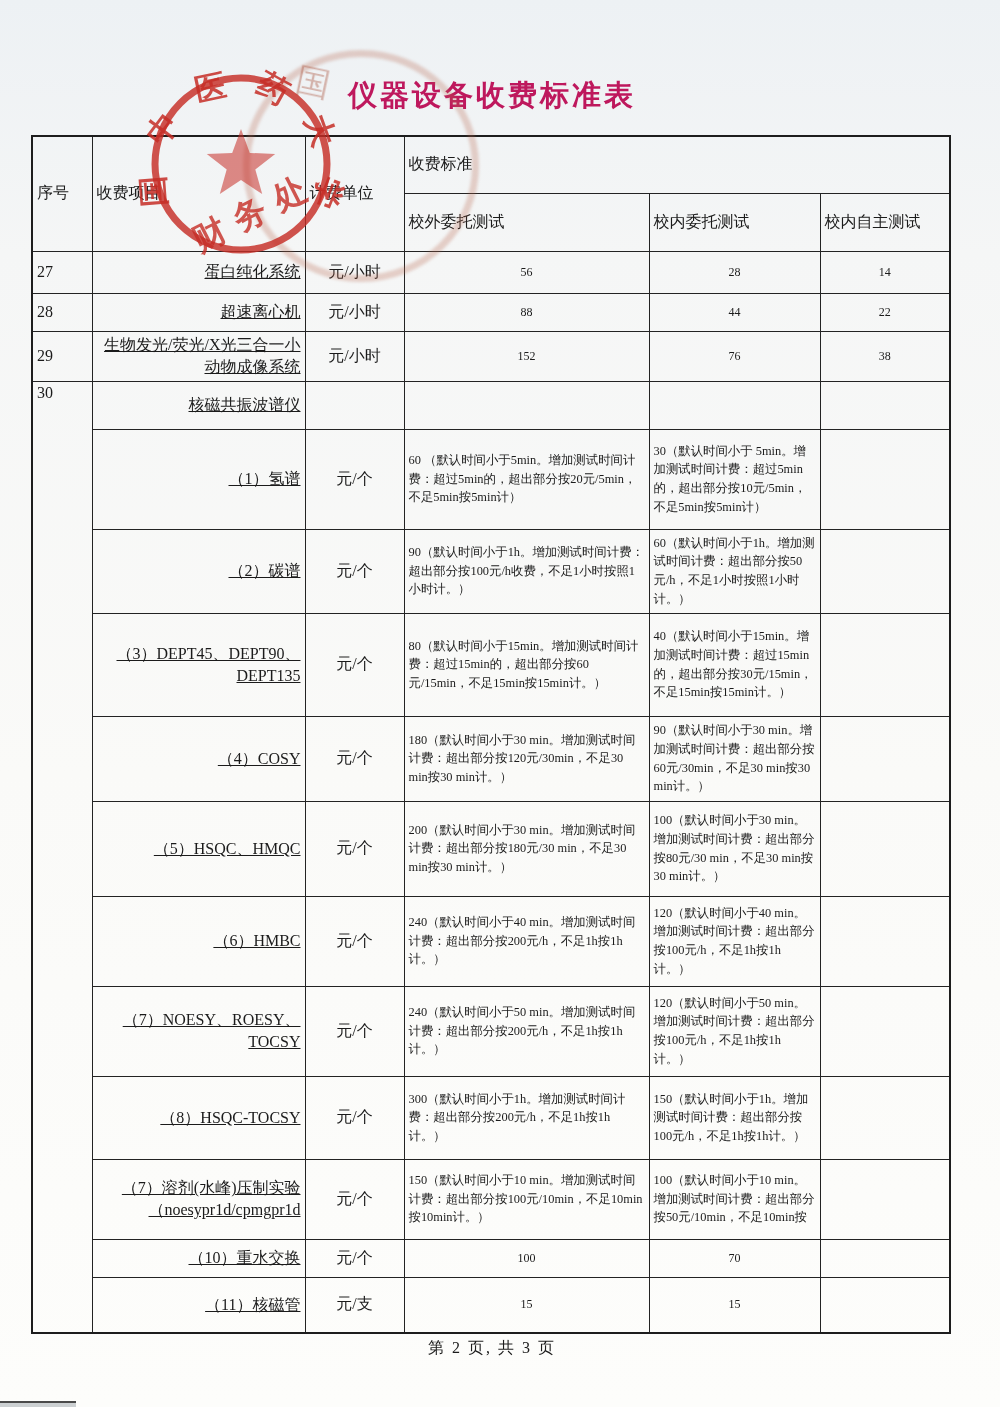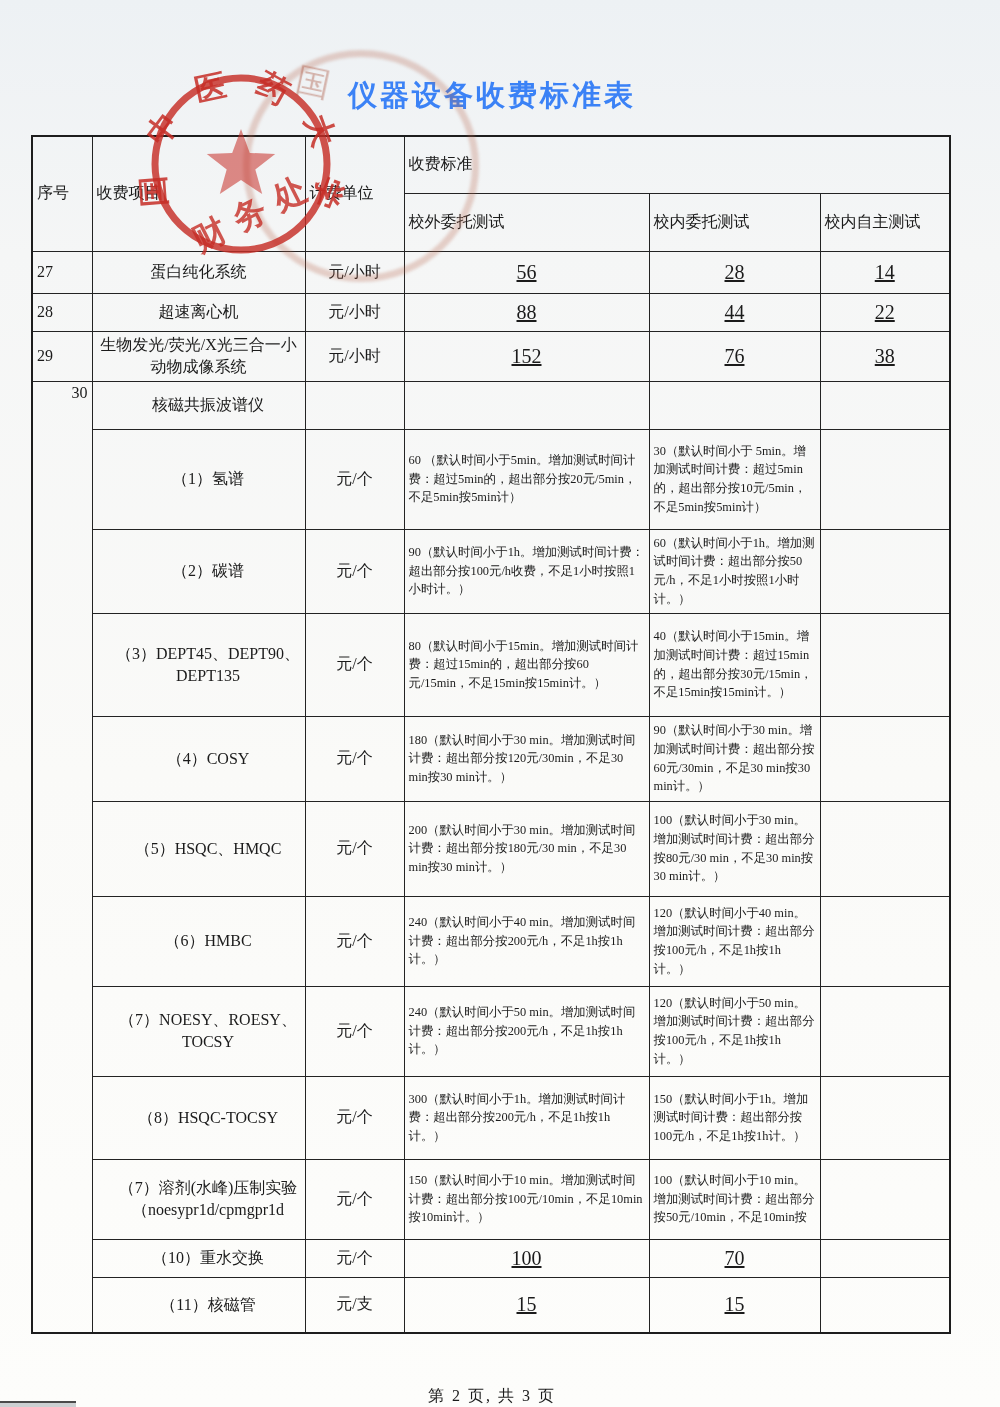--- a/index.html
+++ b/index.html
@@ -5,44 +5,44 @@
   html,body{margin:0;padding:0;}
   body{
     width:1000px;height:1407px;position:relative;overflow:hidden;
     background:linear-gradient(180deg,#edf1f4 0%,#f5f6f6 18%,#fafaf8 55%,#fdfdfb 100%);
     font-family:"Liberation Serif","DejaVu Serif",serif;
     color:#1b1b1b;
   }
   .page-title{
     position:absolute;left:32px;top:76px;width:920px;
     text-align:center;font-size:29px;font-weight:bold;letter-spacing:3px;
-    color:#3b82f6;
+    color:#be185d;
   }
   table.fee-table{
     position:absolute;left:31px;top:135px;width:920px;
     border-collapse:collapse;table-layout:fixed;
     background:transparent;
   }
   table.fee-table td,table.fee-table th{
     border:1.6px solid #232323;
     padding:2px 4px;
     font-weight:normal;
     overflow:hidden;
   }
   table.fee-table{border:2.2px solid #1d1d1d;}
   th.hdr{font-size:16px;text-align:left;}
   td.num-cell{font-size:16px;vertical-align:middle;}
-  td.item-cell{font-size:16px;text-align:center;vertical-align:middle;padding-left:6px;line-height:1.35;}
+  td.item-cell{font-size:16px;text-align:right;vertical-align:middle;padding-left:6px;line-height:1.35;text-decoration:underline;}
   td.item-cell.sub{padding-left:23px;}
   td.unit-cell{font-size:16px;text-align:center;vertical-align:middle;}
-  td.fee-num{font-size:20px;text-align:center;vertical-align:middle;text-decoration:underline;}
+  td.fee-num{font-size:12px;text-align:center;vertical-align:middle;}
   td.fee-desc{font-size:12.4px;text-align:left;vertical-align:middle;line-height:1.5;padding:2px 5px;}
-  td.group-no{font-size:16px;text-align:right;vertical-align:top;padding-top:575px;}
+  td.group-no{font-size:16px;text-align:left;vertical-align:top;padding-top:575px;}
   .footer-text{
-    position:absolute;left:32px;top:1386px;width:920px;
+    position:absolute;left:32px;top:1338px;width:920px;
     text-align:center;font-size:16px;letter-spacing:2px;
   }
   
   .stamp{position:absolute;left:131px;top:58px;width:220px;height:210px;z-index:5;pointer-events:none;}
   .stamp svg{width:100%;height:100%;}
   .ghost-stamp{
     position:absolute;left:243px;top:50px;width:222px;height:218px;border-radius:50%;
     border:7px solid rgba(183,99,76,0.28);filter:blur(1.6px);z-index:4;pointer-events:none;
   }
   .ghost-glyph{

